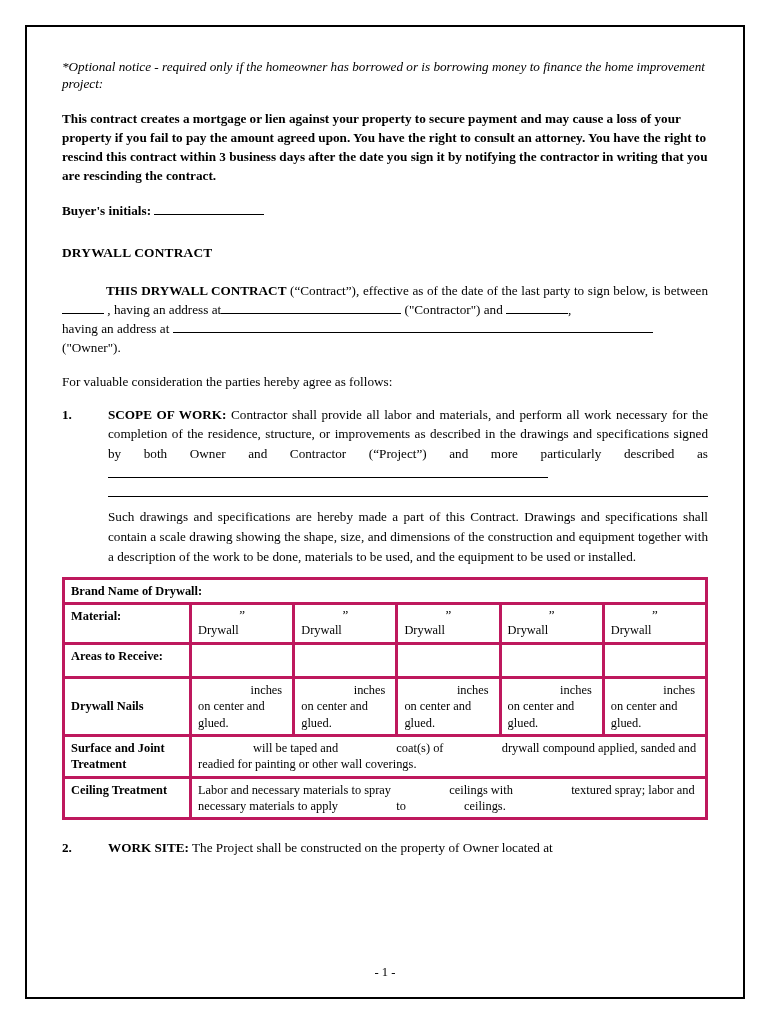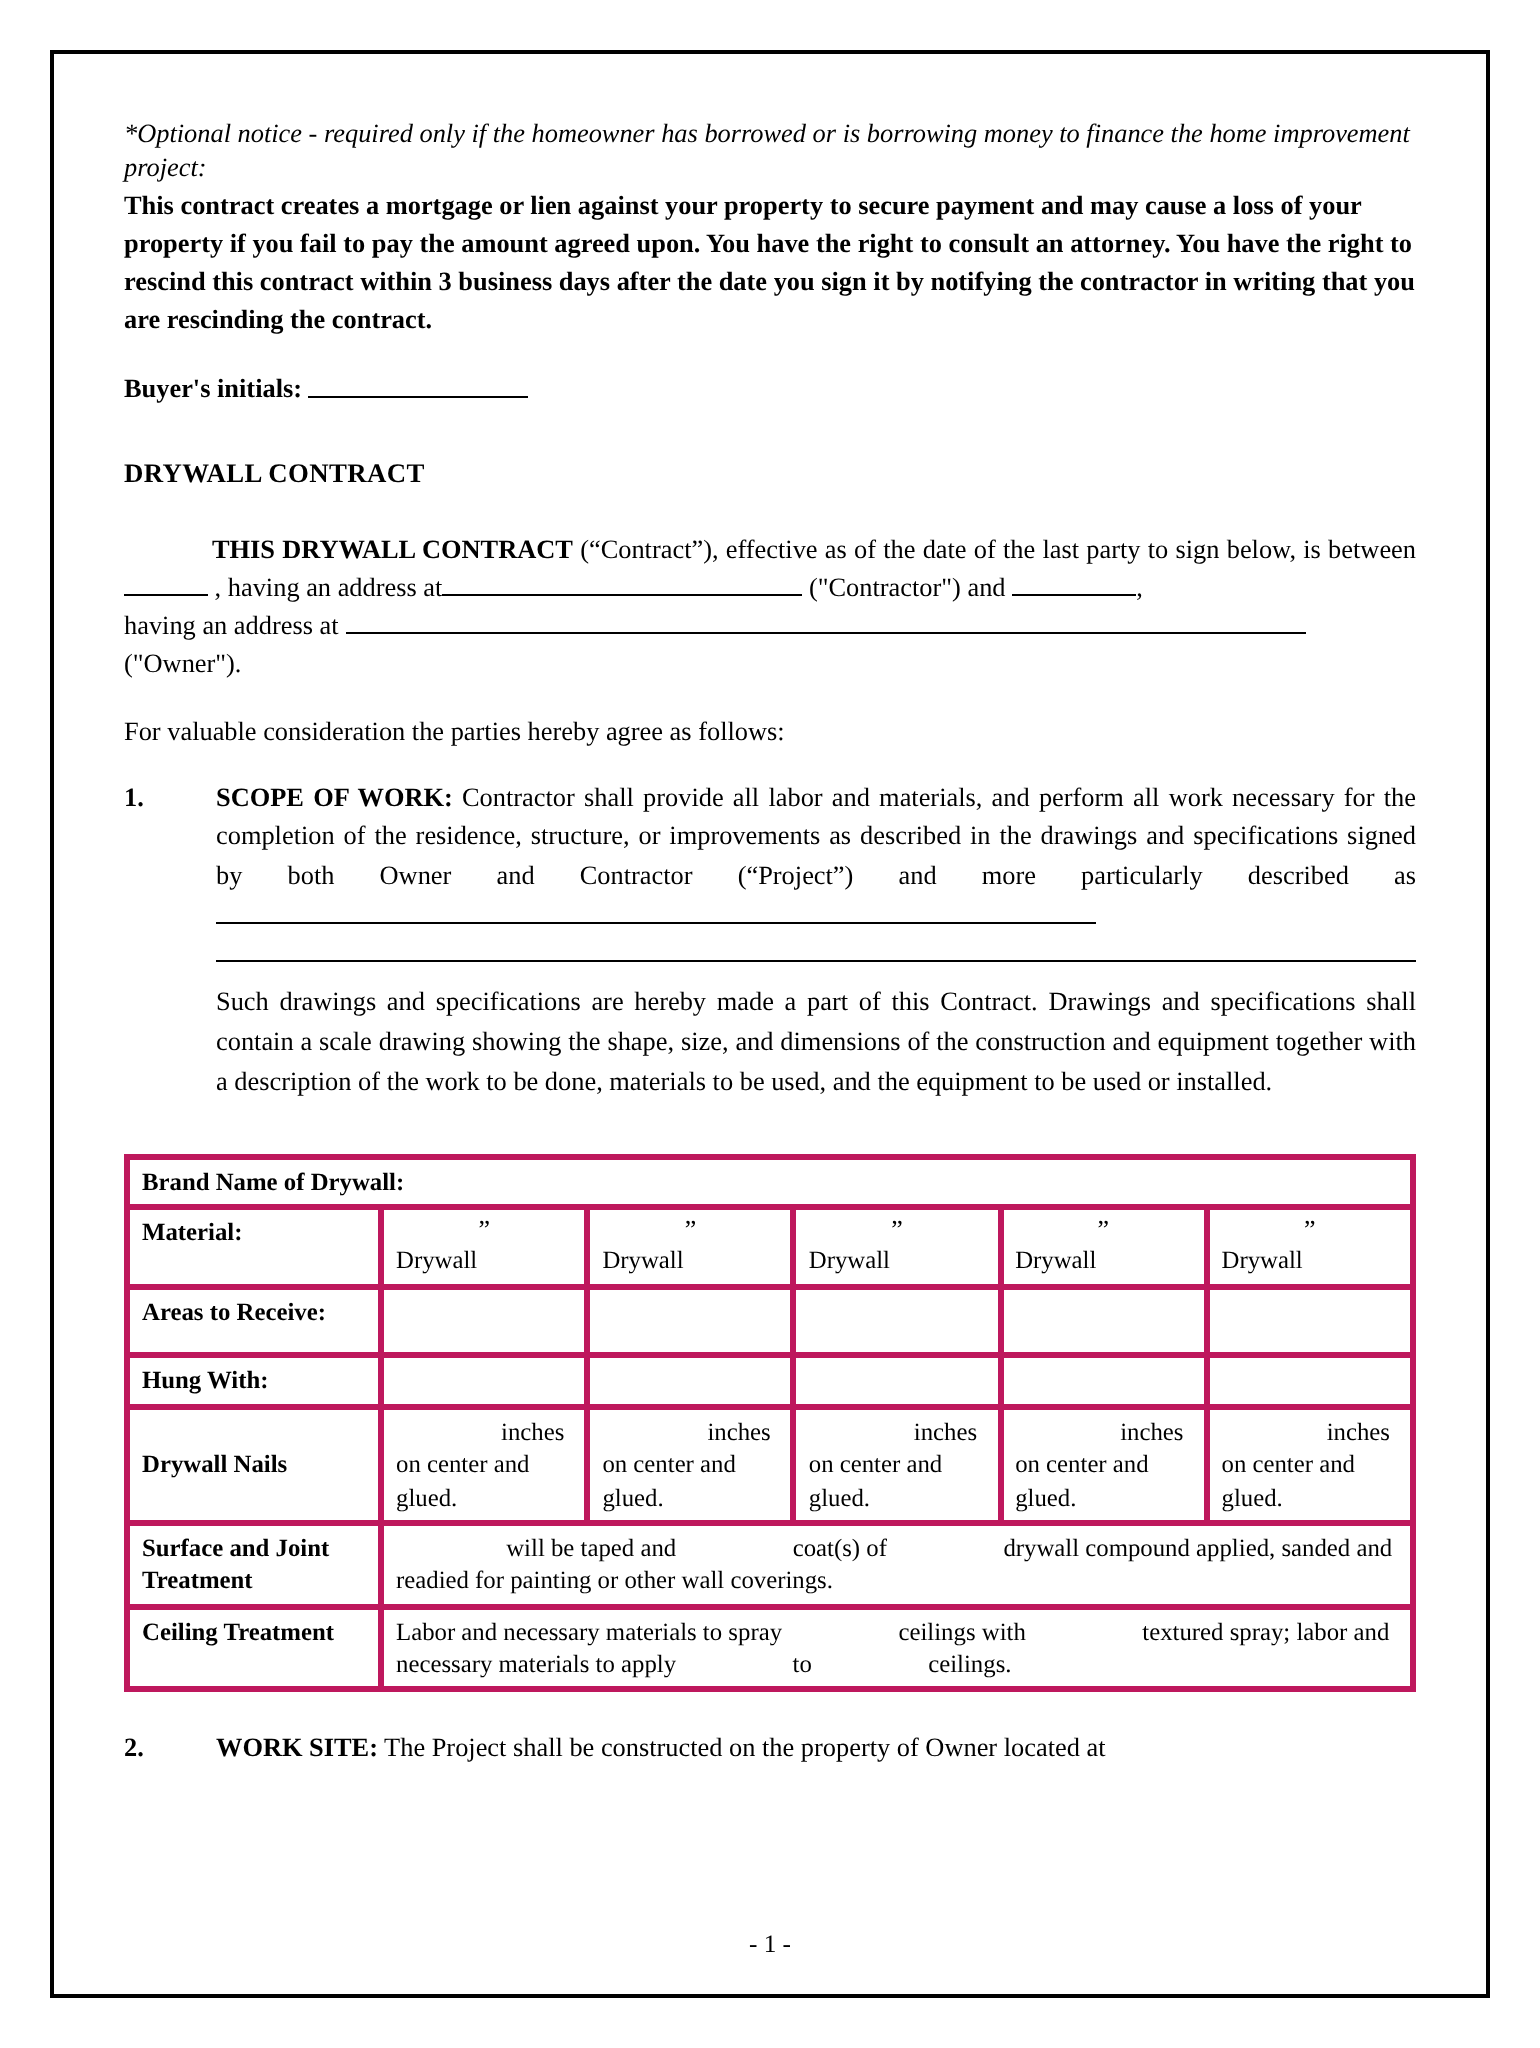--- a/index.html
+++ b/index.html
@@ -32,21 +32,21 @@
   .content {
     position: absolute;
     left: 62px;
     top: 58px;
     width: 646px;
   }
   .notice {
     font-style: italic;
     font-size: 13.2px;
     line-height: 1.32;
-    margin-bottom: 0;
+    margin-bottom: 16px;
   }
   .bold-block {
     font-weight: bold;
     font-size: 13.2px;
     line-height: 1.45;
     margin-bottom: 16px;
   }
   .initials {
     font-weight: bold;
     font-size: 13.2px;
@@ -88,21 +88,21 @@
     text-align: justify;
   }
   .clause-body .lead {
     font-weight: bold;
   }
   .clause-sub {
     margin-left: 46px;
     font-size: 13.2px;
     line-height: 1.5;
     text-align: justify;
-    margin-bottom: 26px;
+    margin-bottom: 10px;
   }
   .fill {
     display: inline-block;
     border-bottom: 1px solid #000;
     height: 0.95em;
     vertical-align: baseline;
   }
   table.contract-table {
     width: 100%;
     border-collapse: collapse;
@@ -227,28 +227,20 @@
         </td>
       </tr>
       <tr class="row-h-tall">
         <td class="label-tall">Areas to Receive:</td>
         <td></td>
         <td></td>
         <td></td>
         <td></td>
         <td></td>
       </tr>
-      <tr class="row-h-mid">
-        <td class="label">Hung With:</td>
-        <td></td>
-        <td></td>
-        <td></td>
-        <td></td>
-        <td></td>
-      </tr>
       <tr>
         <td class="label" style="vertical-align:middle;">Drywall Nails</td>
         <td class="nails-cell">
           <span class="top">inches</span>
           <span>on center and glued.</span>
         </td>
         <td class="nails-cell">
           <span class="top">inches</span>
           <span>on center and glued.</span>
         </td>

